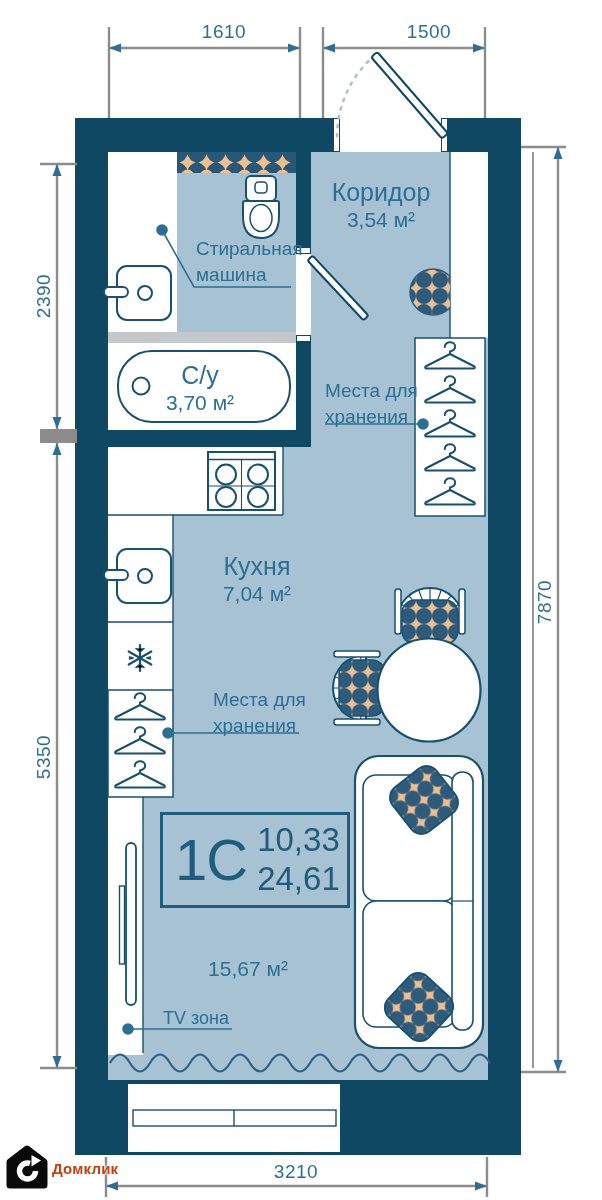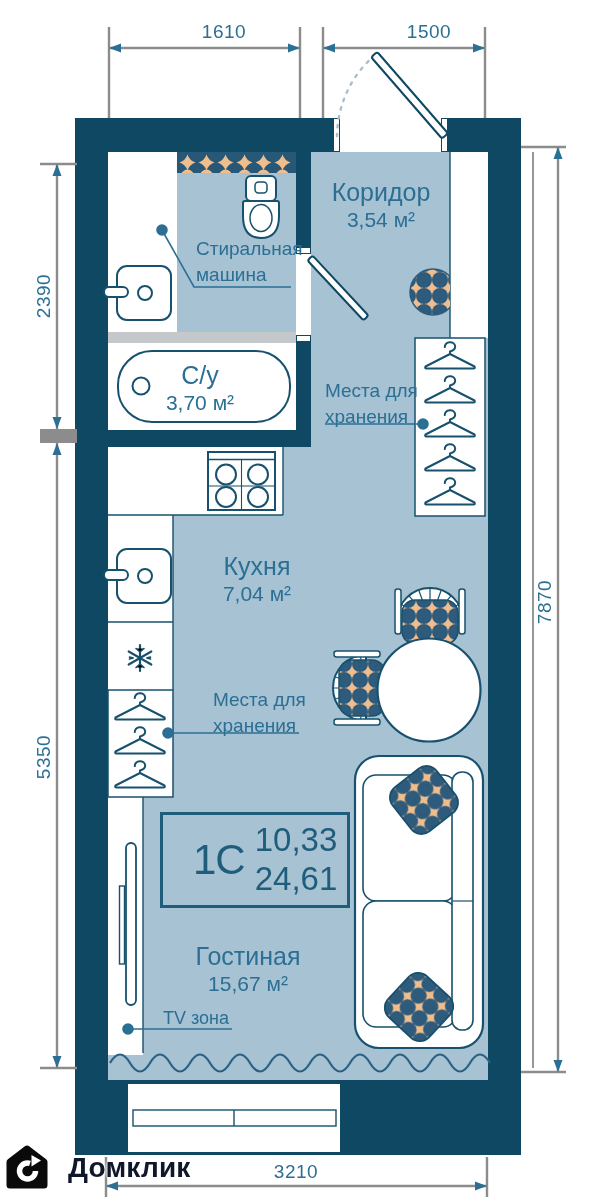--- a/index.html
+++ b/index.html
@@ -14,24 +14,24 @@
   .roomlabel{position:absolute;transform:translate(-50%,-50%);text-align:center;
              color:#2b6f94;white-space:nowrap;}
   .roomlabel .rname{font-size:25px;line-height:1.15;}
   .roomlabel .rarea{font-size:21px;line-height:1.2;}
   .note{position:absolute;color:#2b6f94;font-size:19px;line-height:1.38;white-space:nowrap;}
   .dim{position:absolute;transform:translate(-50%,-50%);color:#2b6f94;font-size:19px;
        letter-spacing:.5px;white-space:nowrap;}
   .dim.vert{transform:translate(-50%,-50%) rotate(-90deg);}
   .badge{position:absolute;left:160px;top:812px;width:190px;height:96px;box-sizing:border-box;
          border:3.5px solid #1f5d7c;display:flex;align-items:center;color:#1f5d7c;}
-  .badge .btype{font-size:42px;line-height:1;margin-left:30px;letter-spacing:-1px;}
+  .badge .btype{font-size:58px;line-height:1;margin-left:12px;letter-spacing:-1px;}
   .badge .bnums{margin-left:10px;font-size:33px;line-height:1.18;}
   .logo{position:absolute;left:8px;top:1146px;display:flex;align-items:center;}
-  .logo .ltext{color:#0f172a;font-size:28px;font-weight:bold;margin-left:18px;letter-spacing:.2px;
+  .logo .ltext{color:#c2410c;font-size:15px;font-weight:bold;margin-left:2px;letter-spacing:.2px;
        text-shadow:0 0 3px #fff,0 0 3px #fff;}
 </style>
 </head>
 <body>
 
 <div class="stage">
 
   <div class="floor" style="left:108px;top:152px;width:380px;height:928px;"></div>
 
   <div class="white" style="left:108px;top:152px;width:69px;height:180px;"></div>
@@ -258,21 +258,20 @@
   </div>
   <div class="roomlabel" style="left:200px;top:388px;">
     <div class="rname">С/у</div>
     <div class="rarea">3,70 м²</div>
   </div>
   <div class="roomlabel" style="left:257px;top:579px;">
     <div class="rname">Кухня</div>
     <div class="rarea">7,04 м²</div>
   </div>
   <div class="roomlabel" style="left:248px;top:969px;">
-    <div class="rname">Гостиная</div>
     <div class="rarea">15,67 м²</div>
   </div>
 
   <div class="note" style="left:196px;top:236px;">
     <div>Стиральная</div>
     <div>машина</div>
   </div>
   <div class="note" style="left:325px;top:378px;">
     <div>Места для</div>
     <div>хранения</div>

